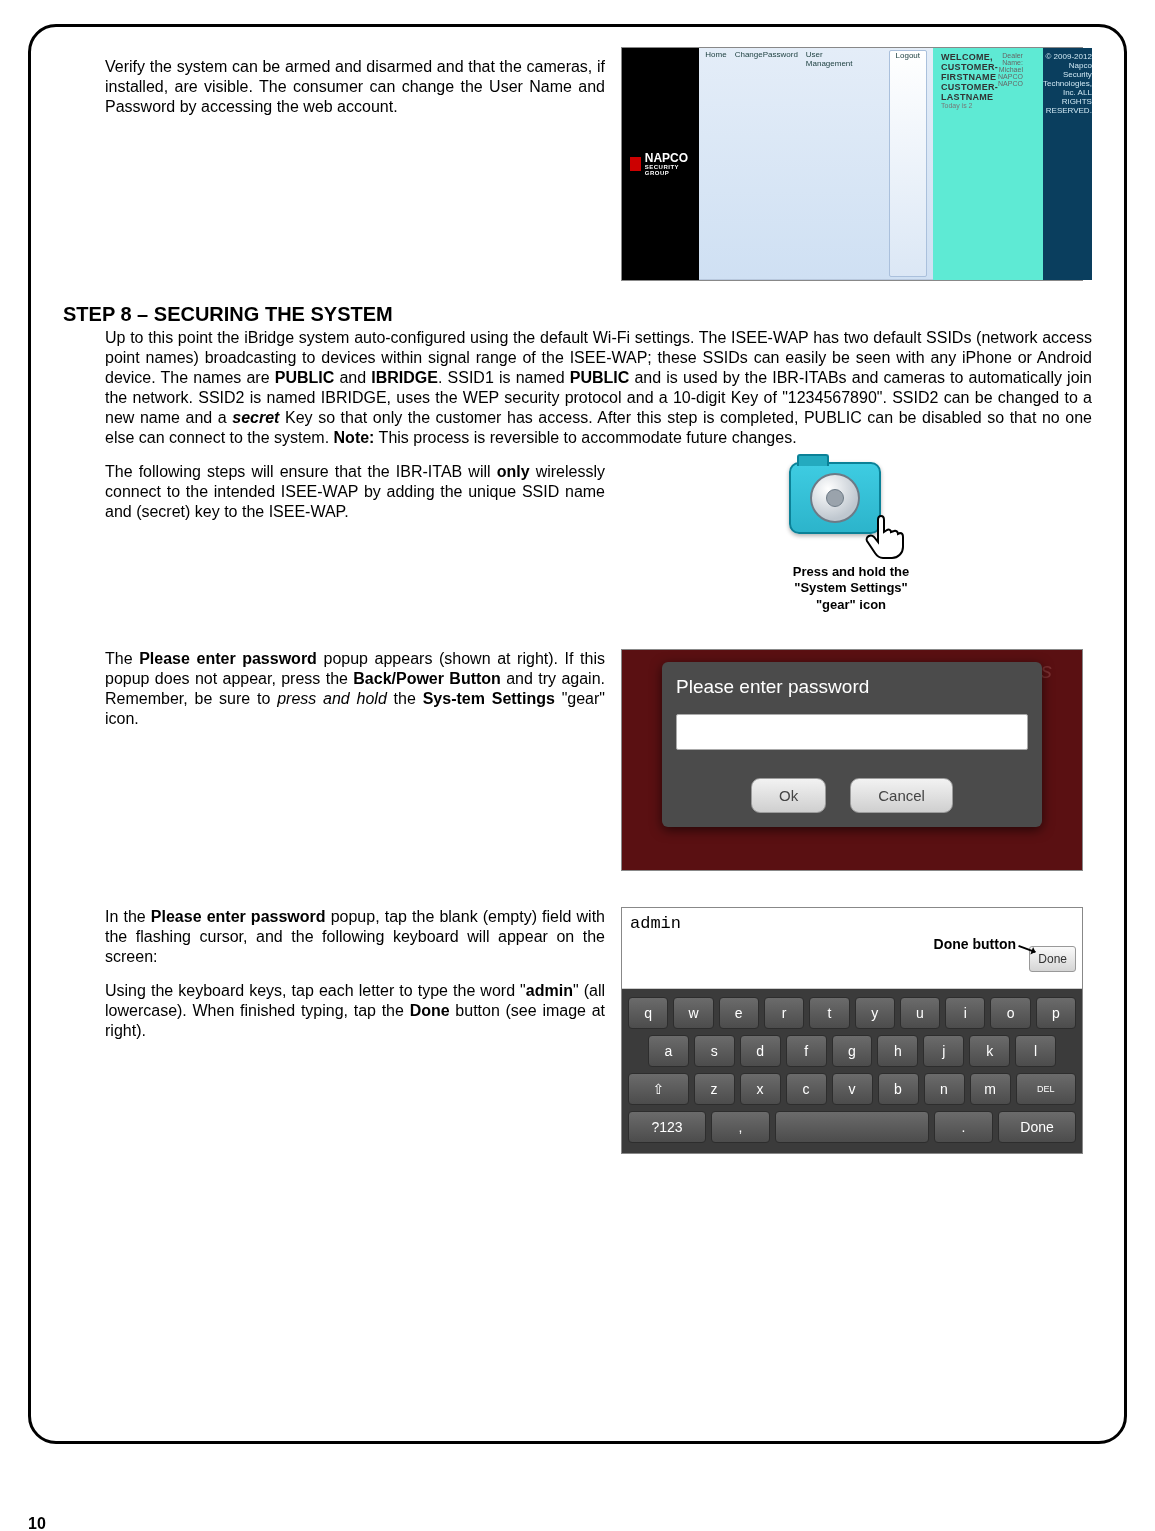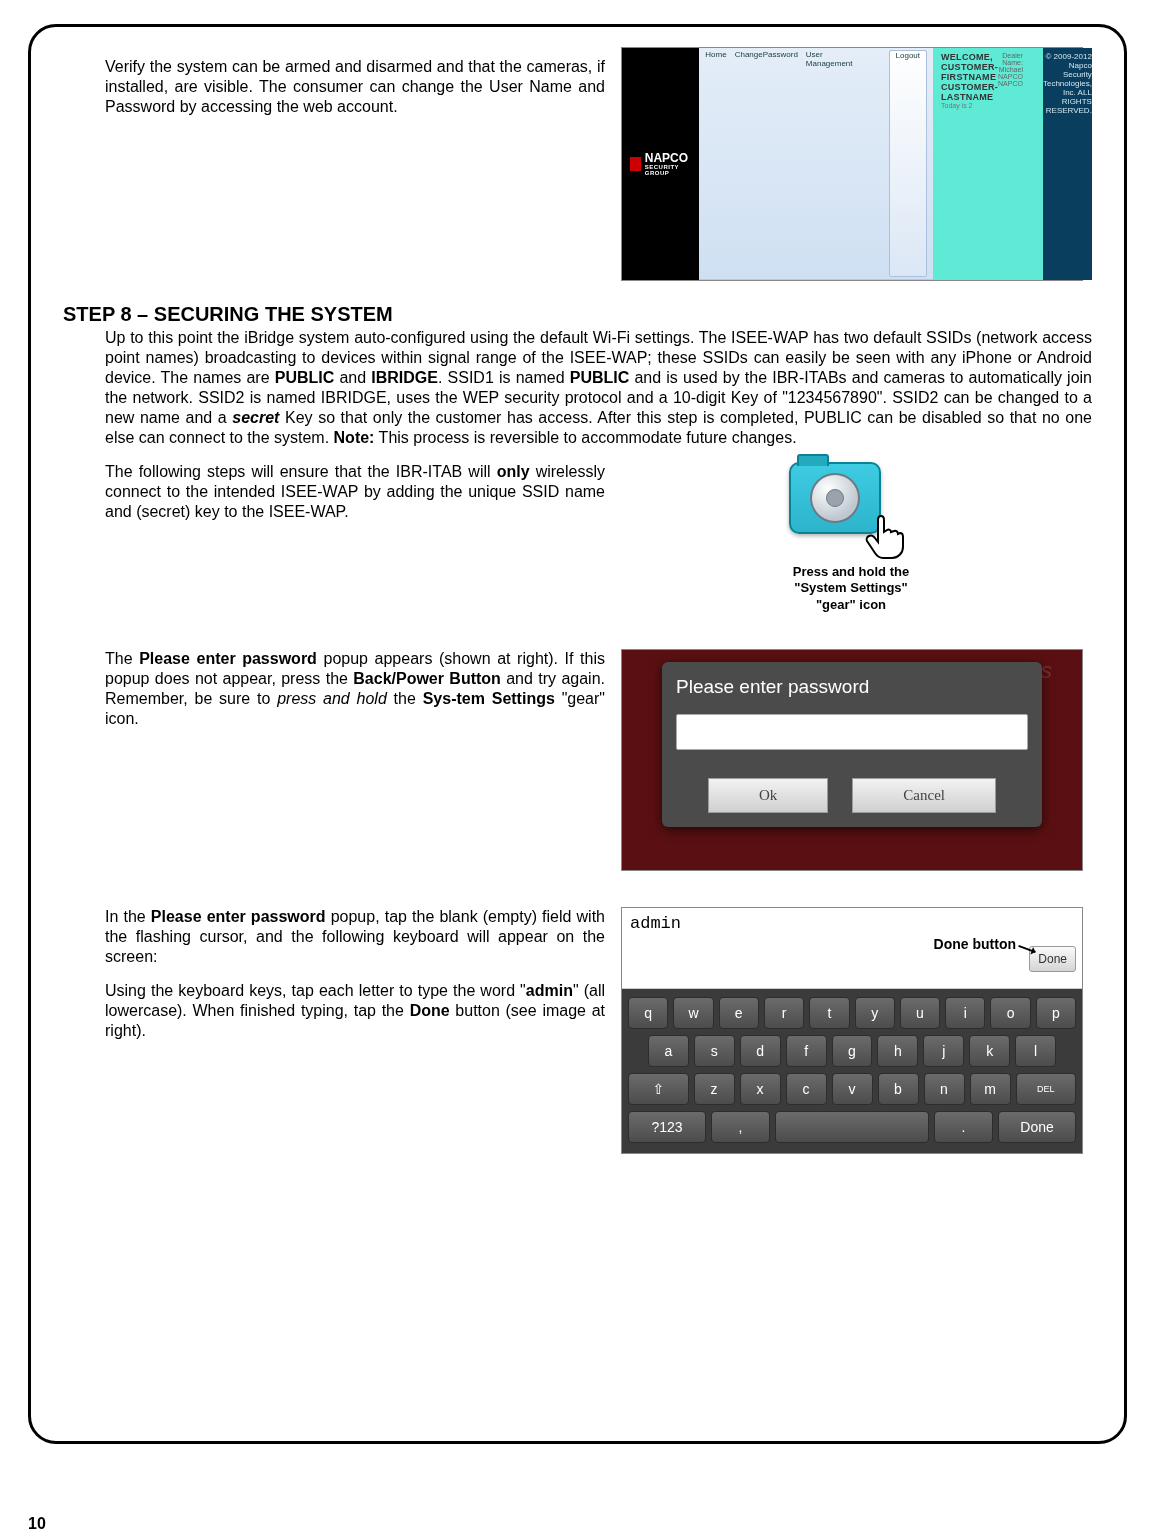--- a/index.html
+++ b/index.html
@@ -146,22 +146,22 @@
     position:absolute; left:40px; top:12px; right:40px;
     background:#4b4b4b; border-radius:6px; padding:14px; box-shadow:0 3px 12px rgba(0,0,0,0.6);
   }
   .pw-title { color:#fff; font-size:19px; margin-bottom:16px; }
   .pw-input {
     width:100%; height:36px; background:#fff; border:1px solid #aaa; border-radius:2px;
     box-sizing:border-box;
   }
   .pw-btns { display:flex; gap:24px; justify-content:center; margin-top:28px; }
   .pw-btn {
-    background:linear-gradient(#f2f2f2,#cfcfcf); border:1px solid #9c9c9c; border-radius:0;
-    color:#444; padding:8px 50px; font-size:15px;font-family:Liberation Serif, serif;
+    background:linear-gradient(#f2f2f2,#cfcfcf); border:1px solid #9c9c9c; border-radius:9px;
+    color:#444; padding:8px 27px; font-size:15px;
   }
 
   
   .kb-shot {
     width:460px; flex:0 0 460px; border:1px solid #888; background:#fff;
     font-family: Arial, sans-serif; position:relative;
   }
   .kb-textarea {
     height:68px; border-bottom:1px solid #ccc; padding:6px 8px; font-family: "Courier New", monospace;
     font-size:17px;

